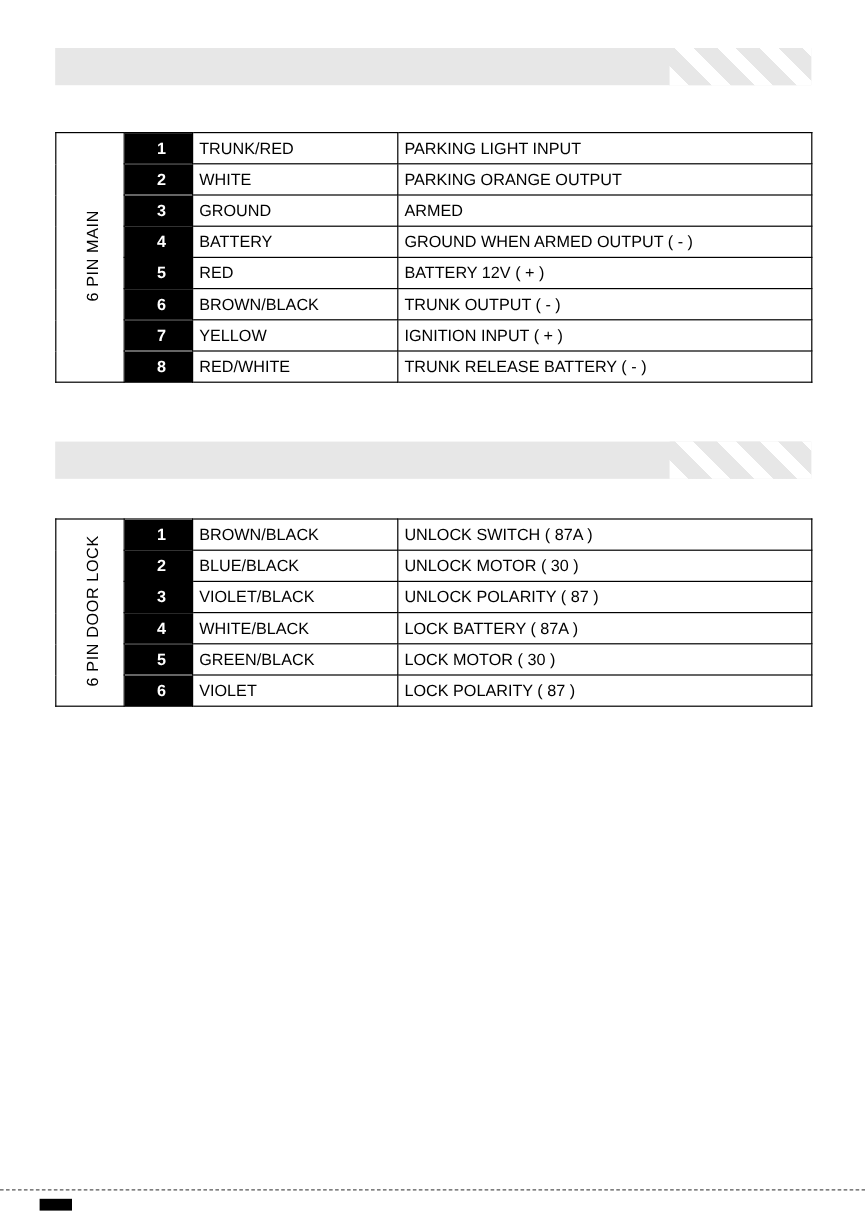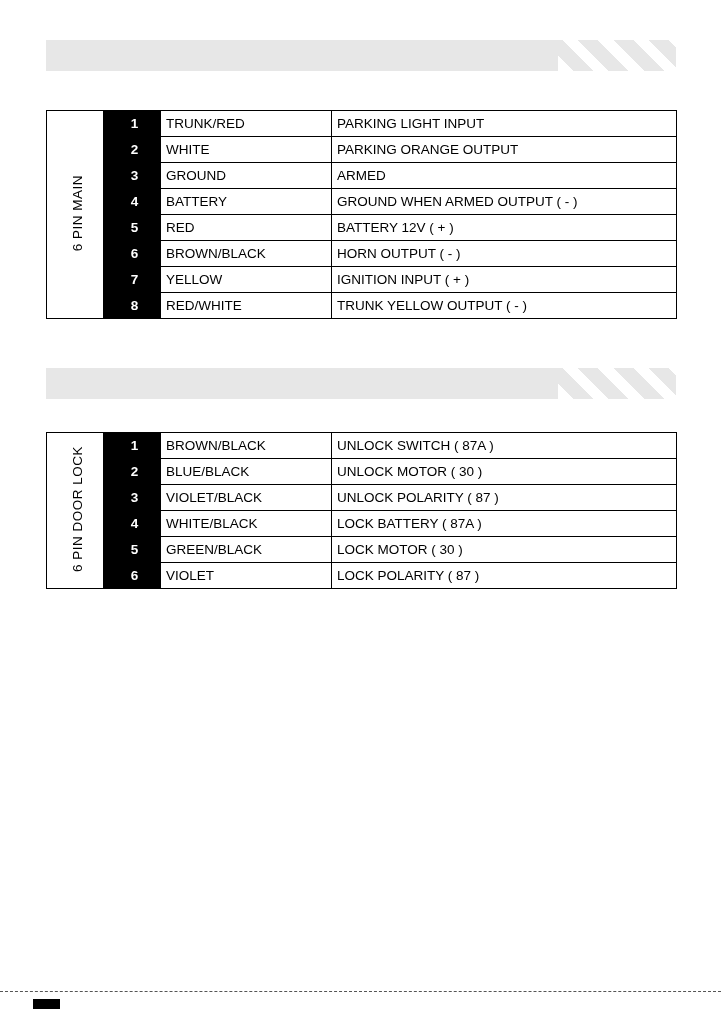--- a/index.html
+++ b/index.html
@@ -111,31 +111,31 @@
         <td class="func">GROUND WHEN ARMED OUTPUT ( - )</td>
       </tr>
       <tr>
         <td class="pin-cell">5</td>
         <td class="wire">RED</td>
         <td class="func">BATTERY 12V ( + )</td>
       </tr>
       <tr>
         <td class="pin-cell">6</td>
         <td class="wire">BROWN/BLACK</td>
-        <td class="func">HORN OUTPUT ( - )</td>
+        <td class="func">TRUNK OUTPUT ( - )</td>
       </tr>
       <tr>
         <td class="pin-cell">7</td>
         <td class="wire">YELLOW</td>
         <td class="func">IGNITION INPUT ( + )</td>
       </tr>
       <tr>
         <td class="pin-cell">8</td>
         <td class="wire">RED/WHITE</td>
-        <td class="func">TRUNK YELLOW OUTPUT ( - )</td>
+        <td class="func">TRUNK RELEASE BATTERY ( - )</td>
       </tr>
     </tbody>
   </table>
 
   <div class="section-bar bar2">
     <div class="stripes"></div>
   </div>
 
   <table class="pin-table t2">
     <colgroup>

